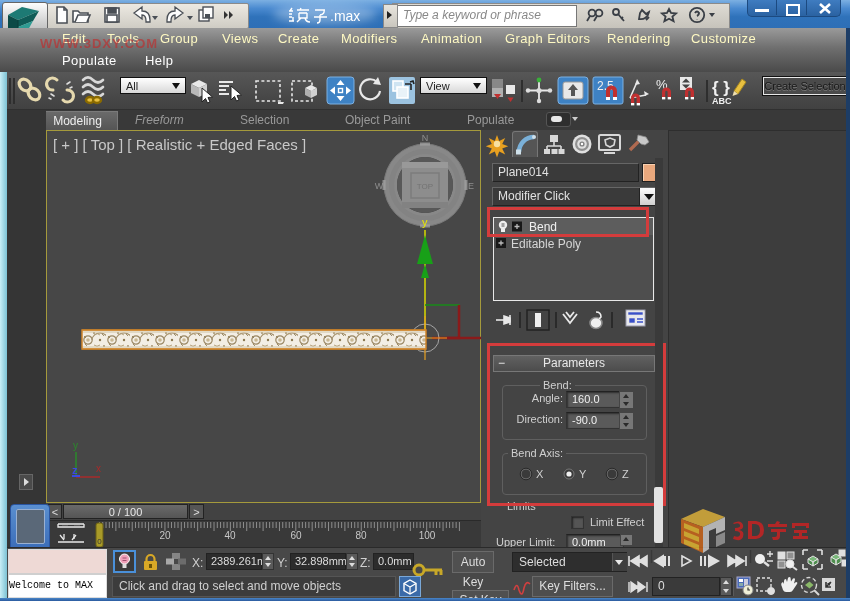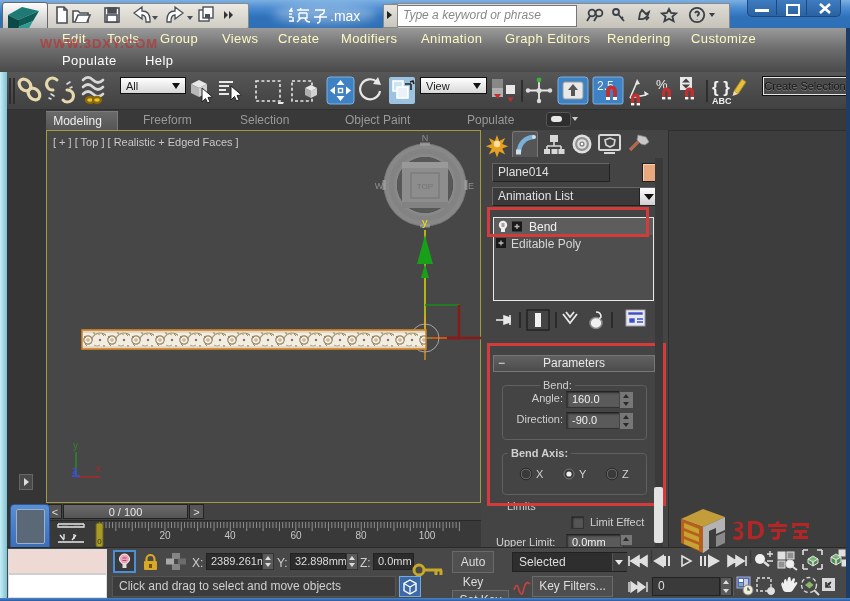--- a/index.html
+++ b/index.html
@@ -12,21 +12,21 @@
 #menubar{left:0;top:28px;width:850px;height:44px;background:linear-gradient(#9a9a9a,#6f6f6f 45%,#4a4a4a 100%);}
 .menu1{top:31px;color:#fef9c3;font-size:13px;letter-spacing:.4px;}
 .menu2{top:53px;color:#fff;font-size:13px;letter-spacing:.4px;}
 #wm1{left:40px;top:36px;color:rgba(195,40,40,.62);font-size:13px;font-weight:bold;letter-spacing:1px;}
 #toolbar{left:0;top:72px;width:850px;height:38px;background:linear-gradient(#575757,#474747 70%,#414141);border-bottom:1px solid #303030;box-sizing:border-box;}
 #ribbon{left:0;top:110px;width:850px;height:20px;background:#393939;}
 #modelingtab{left:37px;top:111px;width:81px;height:19px;background:linear-gradient(#6a6a6a,#555);border:1px solid #7a7a7a;border-bottom:none;box-sizing:border-box;color:#eee;font-size:12px;text-align:center;line-height:18px;}
 .rtab{top:113px;color:#999;font-size:12px;}
 #leftstrip{left:7px;top:110px;width:39px;height:492px;background:#353535;}
 #viewport{left:46px;top:130px;width:435px;height:373px;background:#474747;border:1px solid #a59a3c;box-sizing:border-box;}
-#vplabel{left:53px;top:136px;color:#c8c8c8;font-size:11px;text-align:center;}
+#vplabel{left:53px;top:136px;color:#c8c8c8;font-size:15px;text-align:center;}
 #panel{left:481px;top:130px;width:187px;height:417px;background:#444;}
 #rightdock{left:668px;top:130px;width:182px;height:417px;background:#3d3d3d;border-top:1px solid #2e2e2e;border-left:1px solid #2e2e2e;box-sizing:border-box;}
 #timeline{left:46px;top:503px;width:435px;height:17px;background:#424242;}
 #trackbar{left:46px;top:520px;width:435px;height:27px;background:#393939;border-top:1px solid #2a2a2a;box-sizing:border-box;}
 #bluetab{left:10px;top:504px;width:38px;height:45px;background:linear-gradient(#5a8fd0,#3a6cb8);border:1px solid #2a55a0;border-radius:4px;}
 #bluetab .inner{position:absolute;left:5px;top:4px;width:27px;height:33px;background:#5a6878;border:1px solid #9ab0d0;border-radius:2px;}
 #statusbar{left:0;top:547px;width:850px;height:51px;background:#484848;border-top:1px solid #2a2a2a;box-sizing:border-box;}
 #listener{left:8px;top:549px;width:99px;height:49px;border:1px solid #ddd;background:#fff;box-sizing:border-box;}
 #listener .pink{position:absolute;left:0;top:0;width:97px;height:23px;background:#eed9d5;border-bottom:2px solid #cfcfcf;}
 #listener .white{position:absolute;left:0;top:25px;width:97px;height:22px;background:#fff;color:#000;font-family:"Liberation Mono",monospace;font-size:10px;line-height:22px;}
@@ -259,21 +259,21 @@
   <text x="0" y="29" fill="#f0f0f0" font-size="9" font-weight="bold">ABC</text>
  </g>
 </svg>
 <div class="abs" style="left:120px;top:77px;width:66px;height:17px;background:linear-gradient(#fff,#d8d8d8);border:1px solid #111;color:#222;font-size:11px;line-height:16px;padding-left:5px;box-sizing:border-box;">All</div>
 <div class="abs" style="left:172px;top:83px;width:0;height:0;border-left:4.5px solid transparent;border-right:4.5px solid transparent;border-top:6px solid #111;"></div>
 <div class="abs" style="left:420px;top:77px;width:67px;height:17px;background:linear-gradient(#fff,#d8d8d8);border:1px solid #111;color:#222;font-size:11px;line-height:16px;padding-left:5px;box-sizing:border-box;">View</div>
 <div class="abs" style="left:473px;top:83px;width:0;height:0;border-left:4.5px solid transparent;border-right:4.5px solid transparent;border-top:6px solid #111;"></div>
 <div class="abs" style="left:763px;top:77px;width:84px;height:18px;background:#4a4a4a;border:1px solid #e8e8e8;outline:1px solid #111;color:#1a1a1a;font-size:11px;line-height:16px;text-align:center;box-sizing:border-box;text-shadow:0 1px 0 #777;">Create Selection</div>
 <div class="abs" id="ribbon"></div>
 <div class="abs" id="modelingtab">Modeling</div>
-<div class="abs rtab" style="left:143px;">Freeform</div>
+<div class="abs rtab" style="left:135px;font-style:italic;">Freeform</div>
 <div class="abs rtab" style="left:240px;">Selection</div>
 <div class="abs rtab" style="left:345px;">Object Paint</div>
 <div class="abs rtab" style="left:467px;">Populate</div>
 <div class="abs" style="left:546px;top:112px;width:25px;height:15px;background:#2e2e2e;border:1px solid #555;border-radius:3px;box-sizing:border-box;"></div>
 <div class="abs" style="left:551px;top:116px;width:11px;height:6px;background:#e8e8e8;border-radius:3px;"></div>
 <div class="abs" style="left:572px;top:117px;width:0;height:0;border-left:3px solid transparent;border-right:3px solid transparent;border-top:4px solid #ccc;"></div>
 <div class="abs" id="leftstrip"></div>
 <div class="abs" id="viewport"></div>
 <div class="abs" id="vplabel">[ + ] [ Top ] [ Realistic + Edged Faces ]</div>
 <svg class="abs" style="left:46px;top:130px;" width="435" height="373" viewBox="0 0 435 373">
@@ -373,24 +373,24 @@
       <rect x="0" y="1" width="21" height="15" rx="1.5" fill="none" stroke="#d8d8d8" stroke-width="2"></rect>
       <path d="M6 6 l5 -2 5 2 -1 5 -4 2 -4 -2 z" fill="none" stroke="#d8d8d8" stroke-width="1.6"></path>
       <path d="M7 16 h7 M5 19 h11" stroke="#d8d8d8" stroke-width="2"></path>
     </g>
  <g transform="translate(146,3)">
       <path d="M2 16 L14 4" stroke="#b06a50" stroke-width="3.2"></path>
       <path d="M10 1 l8 2 3 5 -4 3 -4 -1 -4 -4 z" fill="#c8c8c8" stroke="#888" stroke-width=".8"></path>
     </g>
 </svg>
 
-<div class="abs fld" style="left:492px;top:163px;width:118px;height:19px;border-color:#666 #222 #222 #666;background:#3a3a3a;font-size:12px;line-height:17px;padding-left:5px;color:#e0e0e0;">Plane014</div>
+<div class="abs fld" style="left:492px;top:163px;width:147px;height:19px;border-color:#666 #222 #222 #666;background:#3a3a3a;font-size:12px;line-height:17px;padding-left:5px;color:#e0e0e0;">Plane014</div>
 <div class="abs" style="left:642px;top:163px;width:17px;height:19px;background:#e9a87d;border:1px solid #202020;box-sizing:border-box;box-shadow:inset 1px 1px 0 #f8d0b0;"></div>
 
-<div class="abs fld" style="left:492px;top:187px;width:168px;height:19px;background:#3a3a3a;border-color:#666 #222 #222 #666;font-size:12px;line-height:17px;padding-left:5px;color:#e0e0e0;">Animation List</div>
+<div class="abs fld" style="left:492px;top:187px;width:168px;height:19px;background:#3a3a3a;border-color:#666 #222 #222 #666;font-size:12px;line-height:17px;padding-left:5px;color:#e0e0e0;">Modifier Click</div>
 <div class="abs" style="left:639px;top:188px;width:20px;height:17px;background:linear-gradient(#fdfdfd,#d0d0d0);border-left:1px solid #222;"></div>
 <div class="abs" style="left:644px;top:194px;width:0;height:0;border-left:5px solid transparent;border-right:5px solid transparent;border-top:6.5px solid #111;"></div>
 
 <div class="abs" style="left:493px;top:217px;width:161px;height:84px;background:#4e4e4e;border:1px solid #e8e8e8;box-sizing:border-box;"></div>
 <div class="abs" style="left:494px;top:218px;width:159px;height:17px;background:#5d5d5d;"></div>
 <svg class="abs" style="left:497px;top:219px;" width="40" height="15">
     <g>
       <circle cx="6" cy="6" r="4.2" fill="#f0f0f0"></circle>
       <rect x="4" y="10" width="4" height="3" fill="#f0f0f0"></rect>
       <path d="M4.5 5 h3 M4.5 7 h3" stroke="#555" stroke-width="1"></path>
@@ -434,21 +434,21 @@
 <div class="abs" style="left:498px;top:356px;width:10px;height:14px;color:#e8e8e8;font-size:12px;">−</div>
 <fieldset class="abs fs" style="left:502px;top:379px;width:145px;height:61px;padding-left:32px;">
     <legend>Bend:</legend>
   </fieldset>
 <div class="abs lbl" style="left:505px;top:392px;width:58px;text-align:right;">Angle:</div>
 <div class="abs fld2" style="left:566px;top:391px;">160.0</div>
 <div class="abs lbl" style="left:505px;top:413px;width:58px;text-align:right;">Direction:</div>
 <div class="abs fld2" style="left:566px;top:412px;">-90.0</div>
 <div class="abs spin" style="left:619px;top:391px;"></div>
 <div class="abs spin" style="left:619px;top:412px;"></div>
-<fieldset class="abs fs" style="left:502px;top:447px;width:145px;height:48px;font-weight:bold;">
+<fieldset class="abs fs" style="left:502px;top:447px;width:145px;height:48px;">
     <legend>Bend Axis:</legend>
   </fieldset>
 <svg class="abs" style="left:518px;top:466px;" width="120" height="16">
  <circle cx="8" cy="8" r="5" fill="#3a3a3a" stroke="#777" stroke-width="1"></circle>
     <circle cx="8" cy="8" r="5.8" fill="none" stroke="#2a2a2a" stroke-width="1"></circle>
  <circle cx="51" cy="8" r="5" fill="#3a3a3a" stroke="#777" stroke-width="1"></circle>
     <circle cx="51" cy="8" r="2.6" fill="#f0f0f0"></circle>
  <circle cx="94" cy="8" r="5" fill="#3a3a3a" stroke="#777" stroke-width="1"></circle>
     <circle cx="94" cy="8" r="5.8" fill="none" stroke="#2a2a2a" stroke-width="1"></circle>
 </svg>
@@ -489,20 +489,21 @@
  <rect x="50" y="3" width="7" height="24" rx="2" fill="#a89a28" stroke="#6a6014" stroke-width="1"></rect>
  <text x="53.5" y="24" fill="#333" font-size="8" text-anchor="middle">0</text>
 </svg>
 
 <div class="abs" id="bluetab">
     <div class="inner"></div>
   </div>
 <div class="abs" id="statusbar"></div>
 <div class="abs" id="listener">
     <div class="pink"></div>
+    <div class="white">Welcome to MAX</div>
   </div>
 <div class="abs" style="left:113px;top:550px;width:23px;height:23px;background:#3a3a3a;border:2px solid #4a90d9;box-sizing:border-box;"></div>
 <svg class="abs" style="left:116px;top:552px;" width="17" height="18">
     <circle cx="8.5" cy="7" r="5" fill="#f0a0b8" stroke="#fff" stroke-width="1"></circle>
     <rect x="6.5" y="12" width="4" height="4" fill="#ddd"></rect>
     <path d="M6.5 6 h4 M6.5 8.5 h4" stroke="#a05070" stroke-width="1"></path>
   </svg>
 <svg class="abs" style="left:141px;top:552px;" width="20" height="20">
     <rect x="3" y="9" width="13" height="9" rx="1" fill="#d8a826"></rect>
     <path d="M5.5 9 v-2 a4 4 0 0 1 8 0 v2" stroke="#d8a826" stroke-width="2.2" fill="none"></path>

